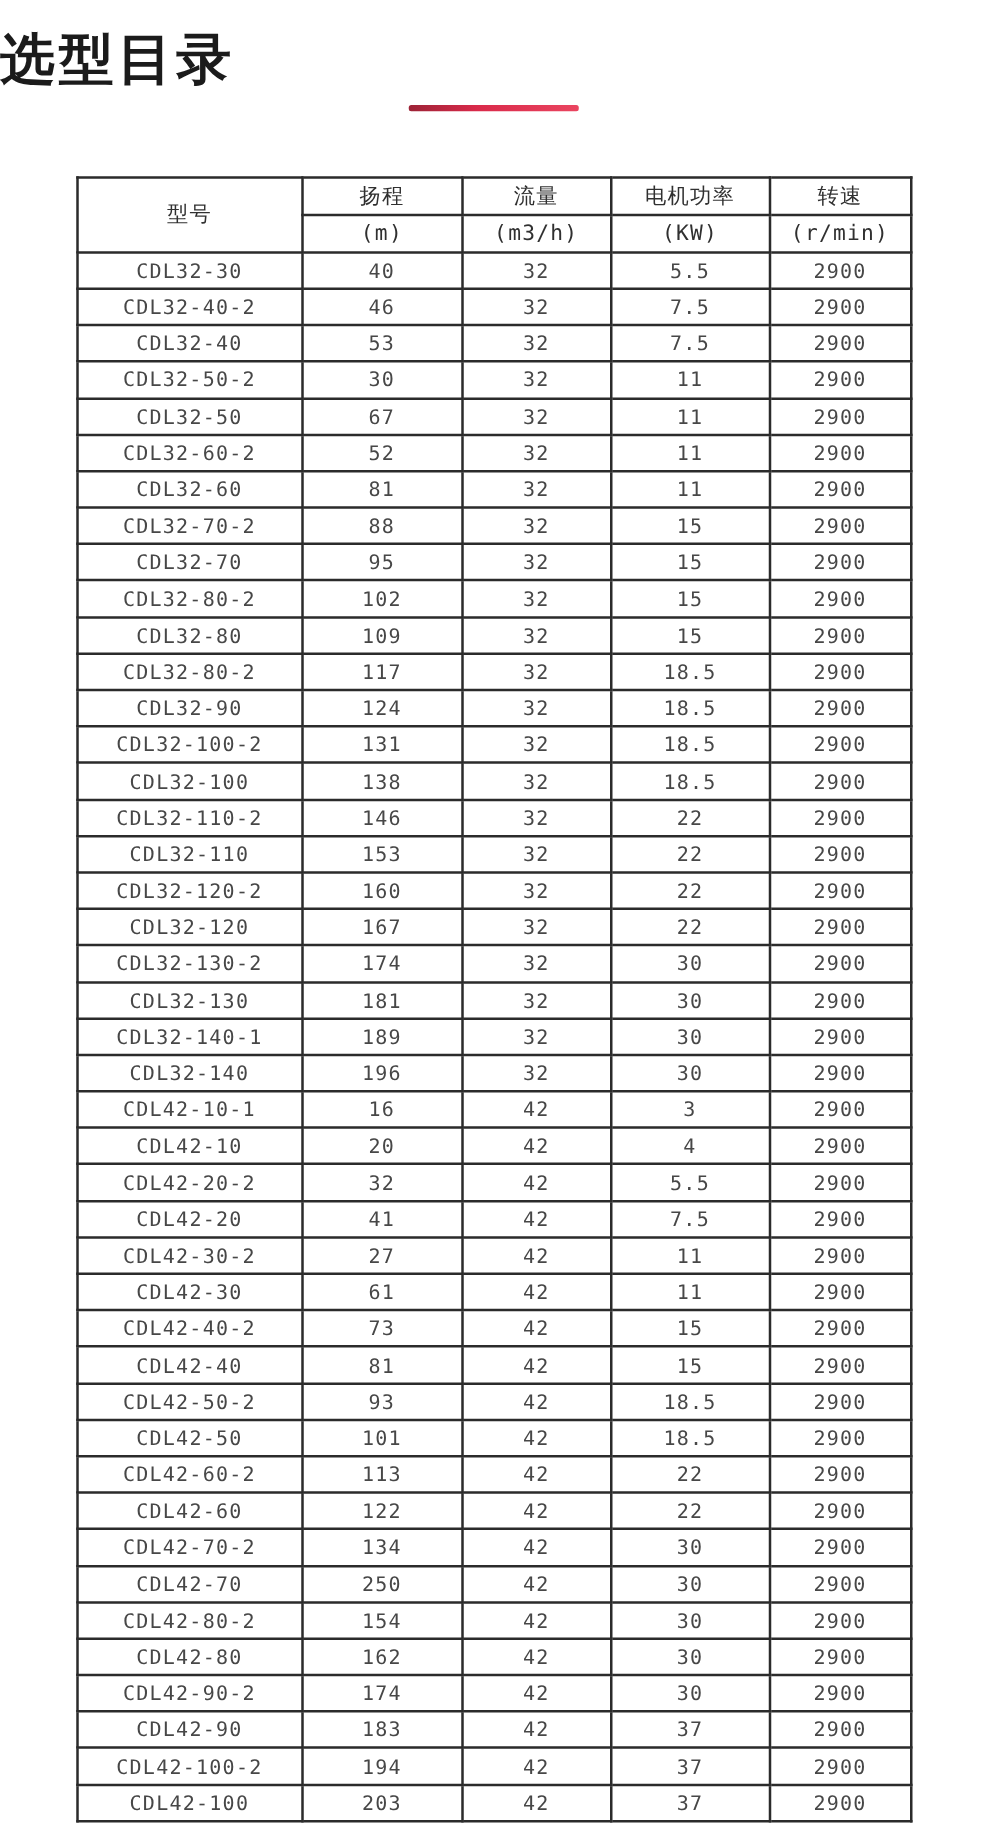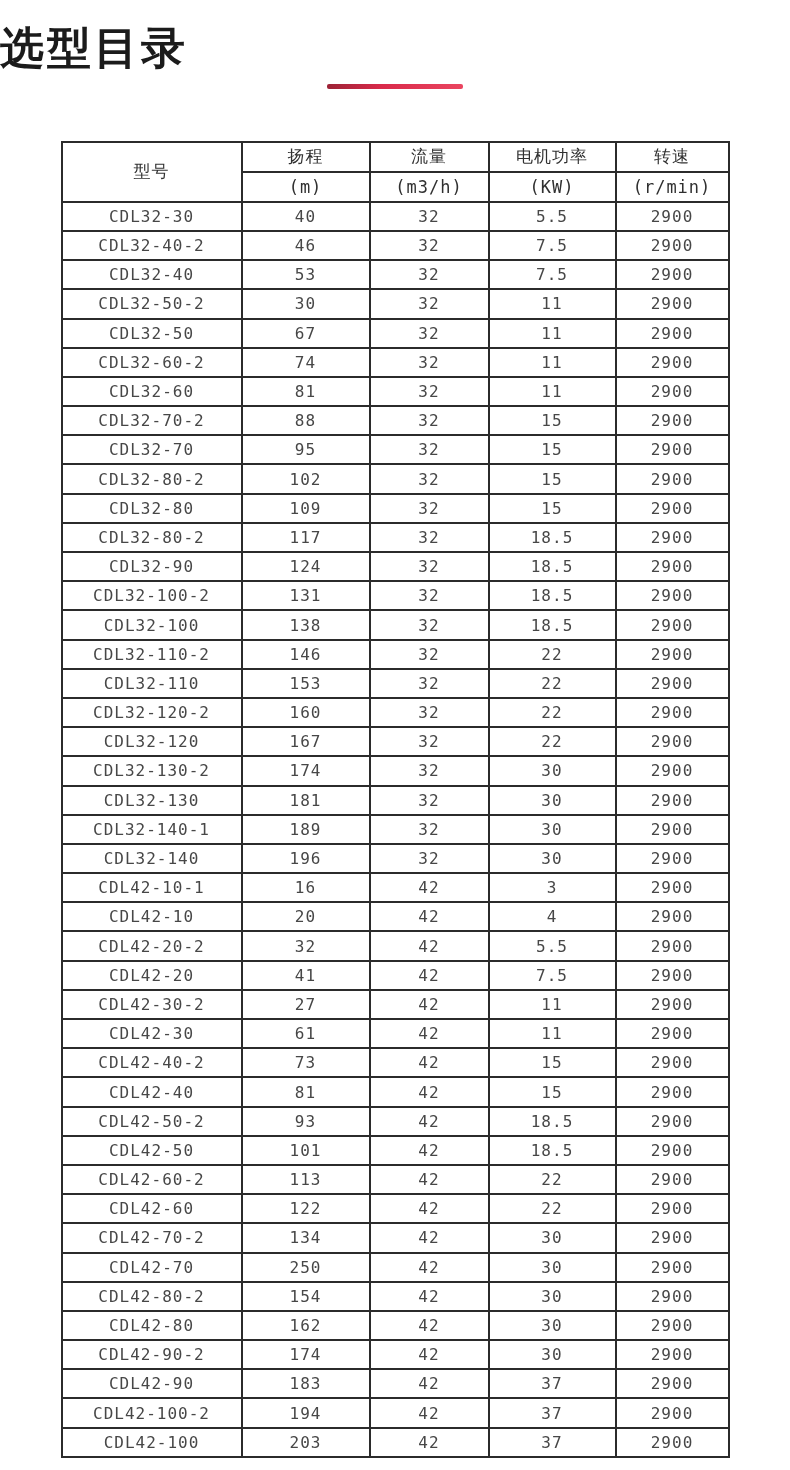--- a/index.html
+++ b/index.html
@@ -119,21 +119,21 @@
       </tr>
       <tr>
         <td>CDL32-50</td>
         <td>67</td>
         <td>32</td>
         <td>11</td>
         <td>2900</td>
       </tr>
       <tr>
         <td>CDL32-60-2</td>
-        <td>74</td>
+        <td>52</td>
         <td>32</td>
         <td>11</td>
         <td>2900</td>
       </tr>
       <tr>
         <td>CDL32-60</td>
         <td>81</td>
         <td>32</td>
         <td>11</td>
         <td>2900</td>

